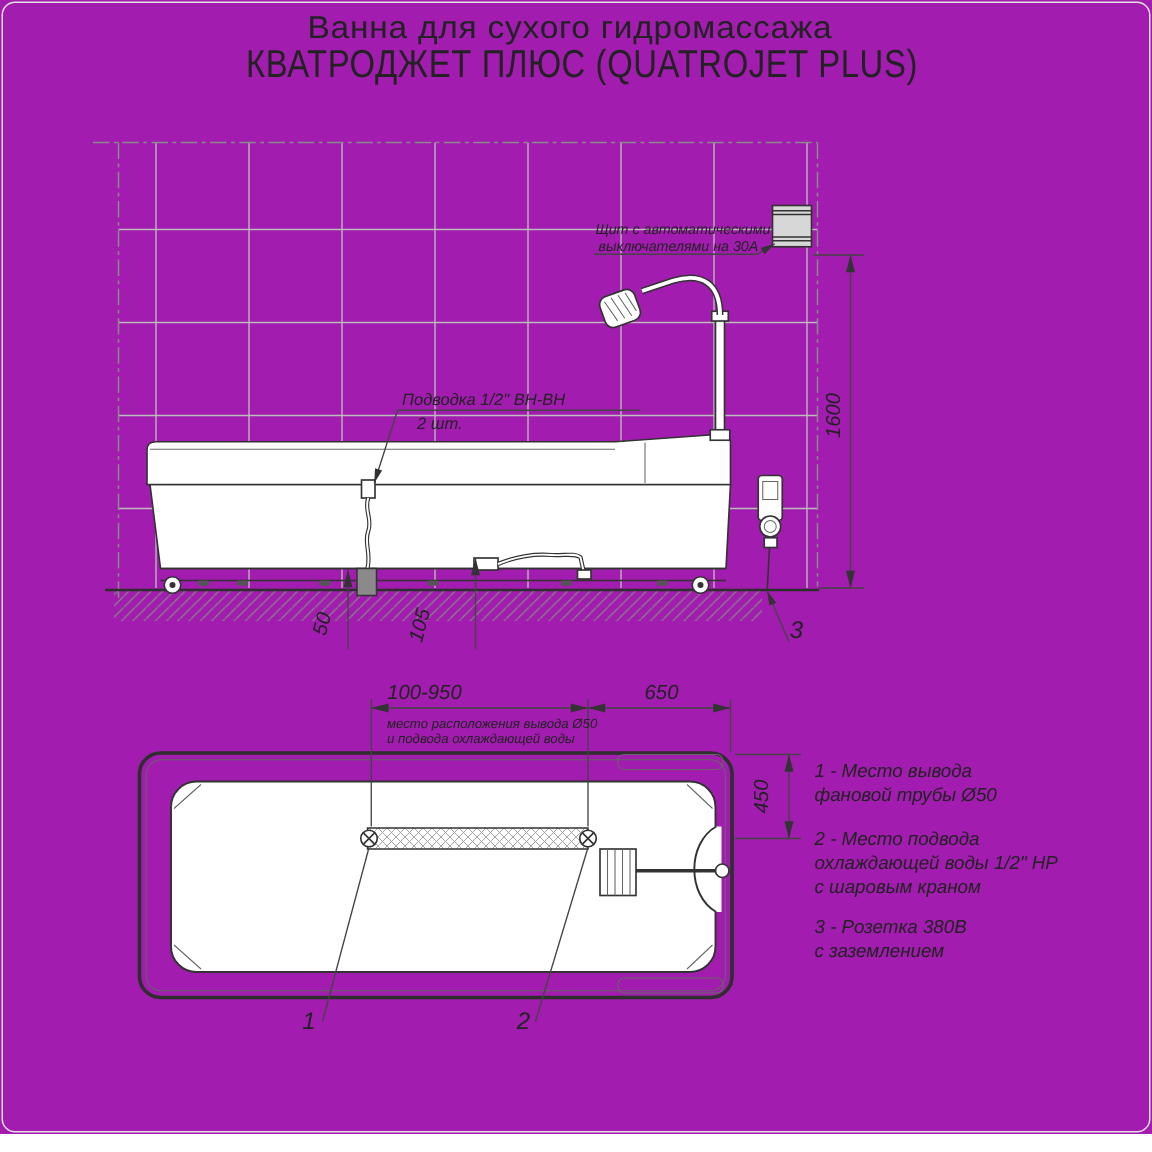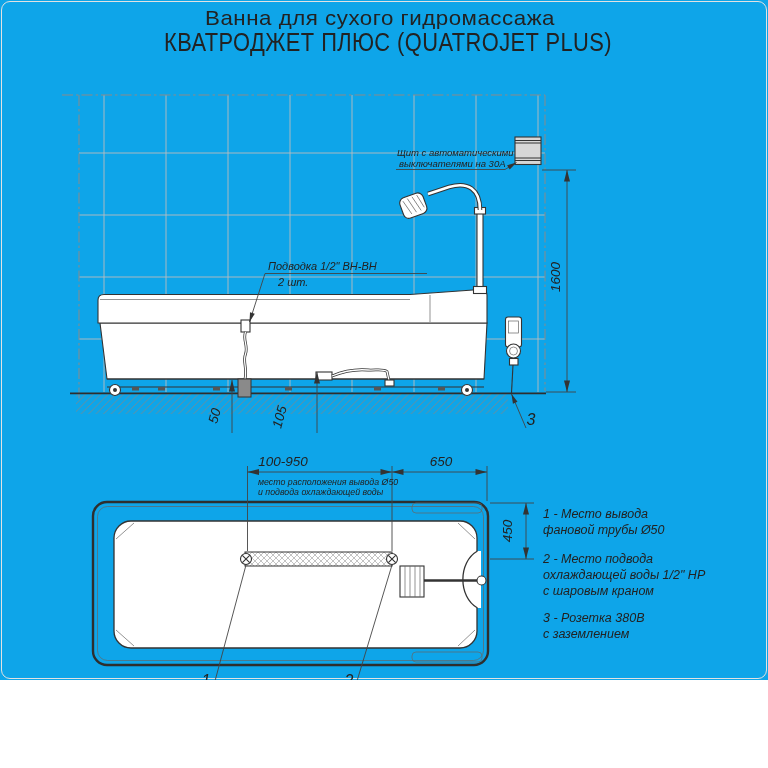--- a/index.html
+++ b/index.html
@@ -1,16 +1,16 @@
 <!DOCTYPE html>
 <html><head>
 <meta charset="utf-8">
 <style>
   html,body{margin:0;padding:0;background:#fff;}
-  .page{position:relative;width:768px;height:680px;background:#0ea5e9;overflow:hidden;}
+  .page{position:relative;width:768px;height:756px;background:#a21caf;overflow:hidden;}
   .frame{position:absolute;inset:1px;border:1px solid #e2e2e2;border-radius:9px;pointer-events:none;}
   svg{position:absolute;left:0;top:0;}
   text{fill:#222;}
   .title1{font:400 21px "Liberation Sans",sans-serif;letter-spacing:.5px;}
   .title2{font:400 26px "Liberation Sans",sans-serif;letter-spacing:.5px;}
   .ann{font:italic 9.5px "Liberation Sans",sans-serif;}
   .ann2{font:italic 11px "Liberation Sans",sans-serif;}
   .note{font:italic 8.8px "Liberation Sans",sans-serif;}
   .dimtxt{font:italic 13.5px "Liberation Sans",sans-serif;}
   .lbl{font:italic 16px "Liberation Sans",sans-serif;}

